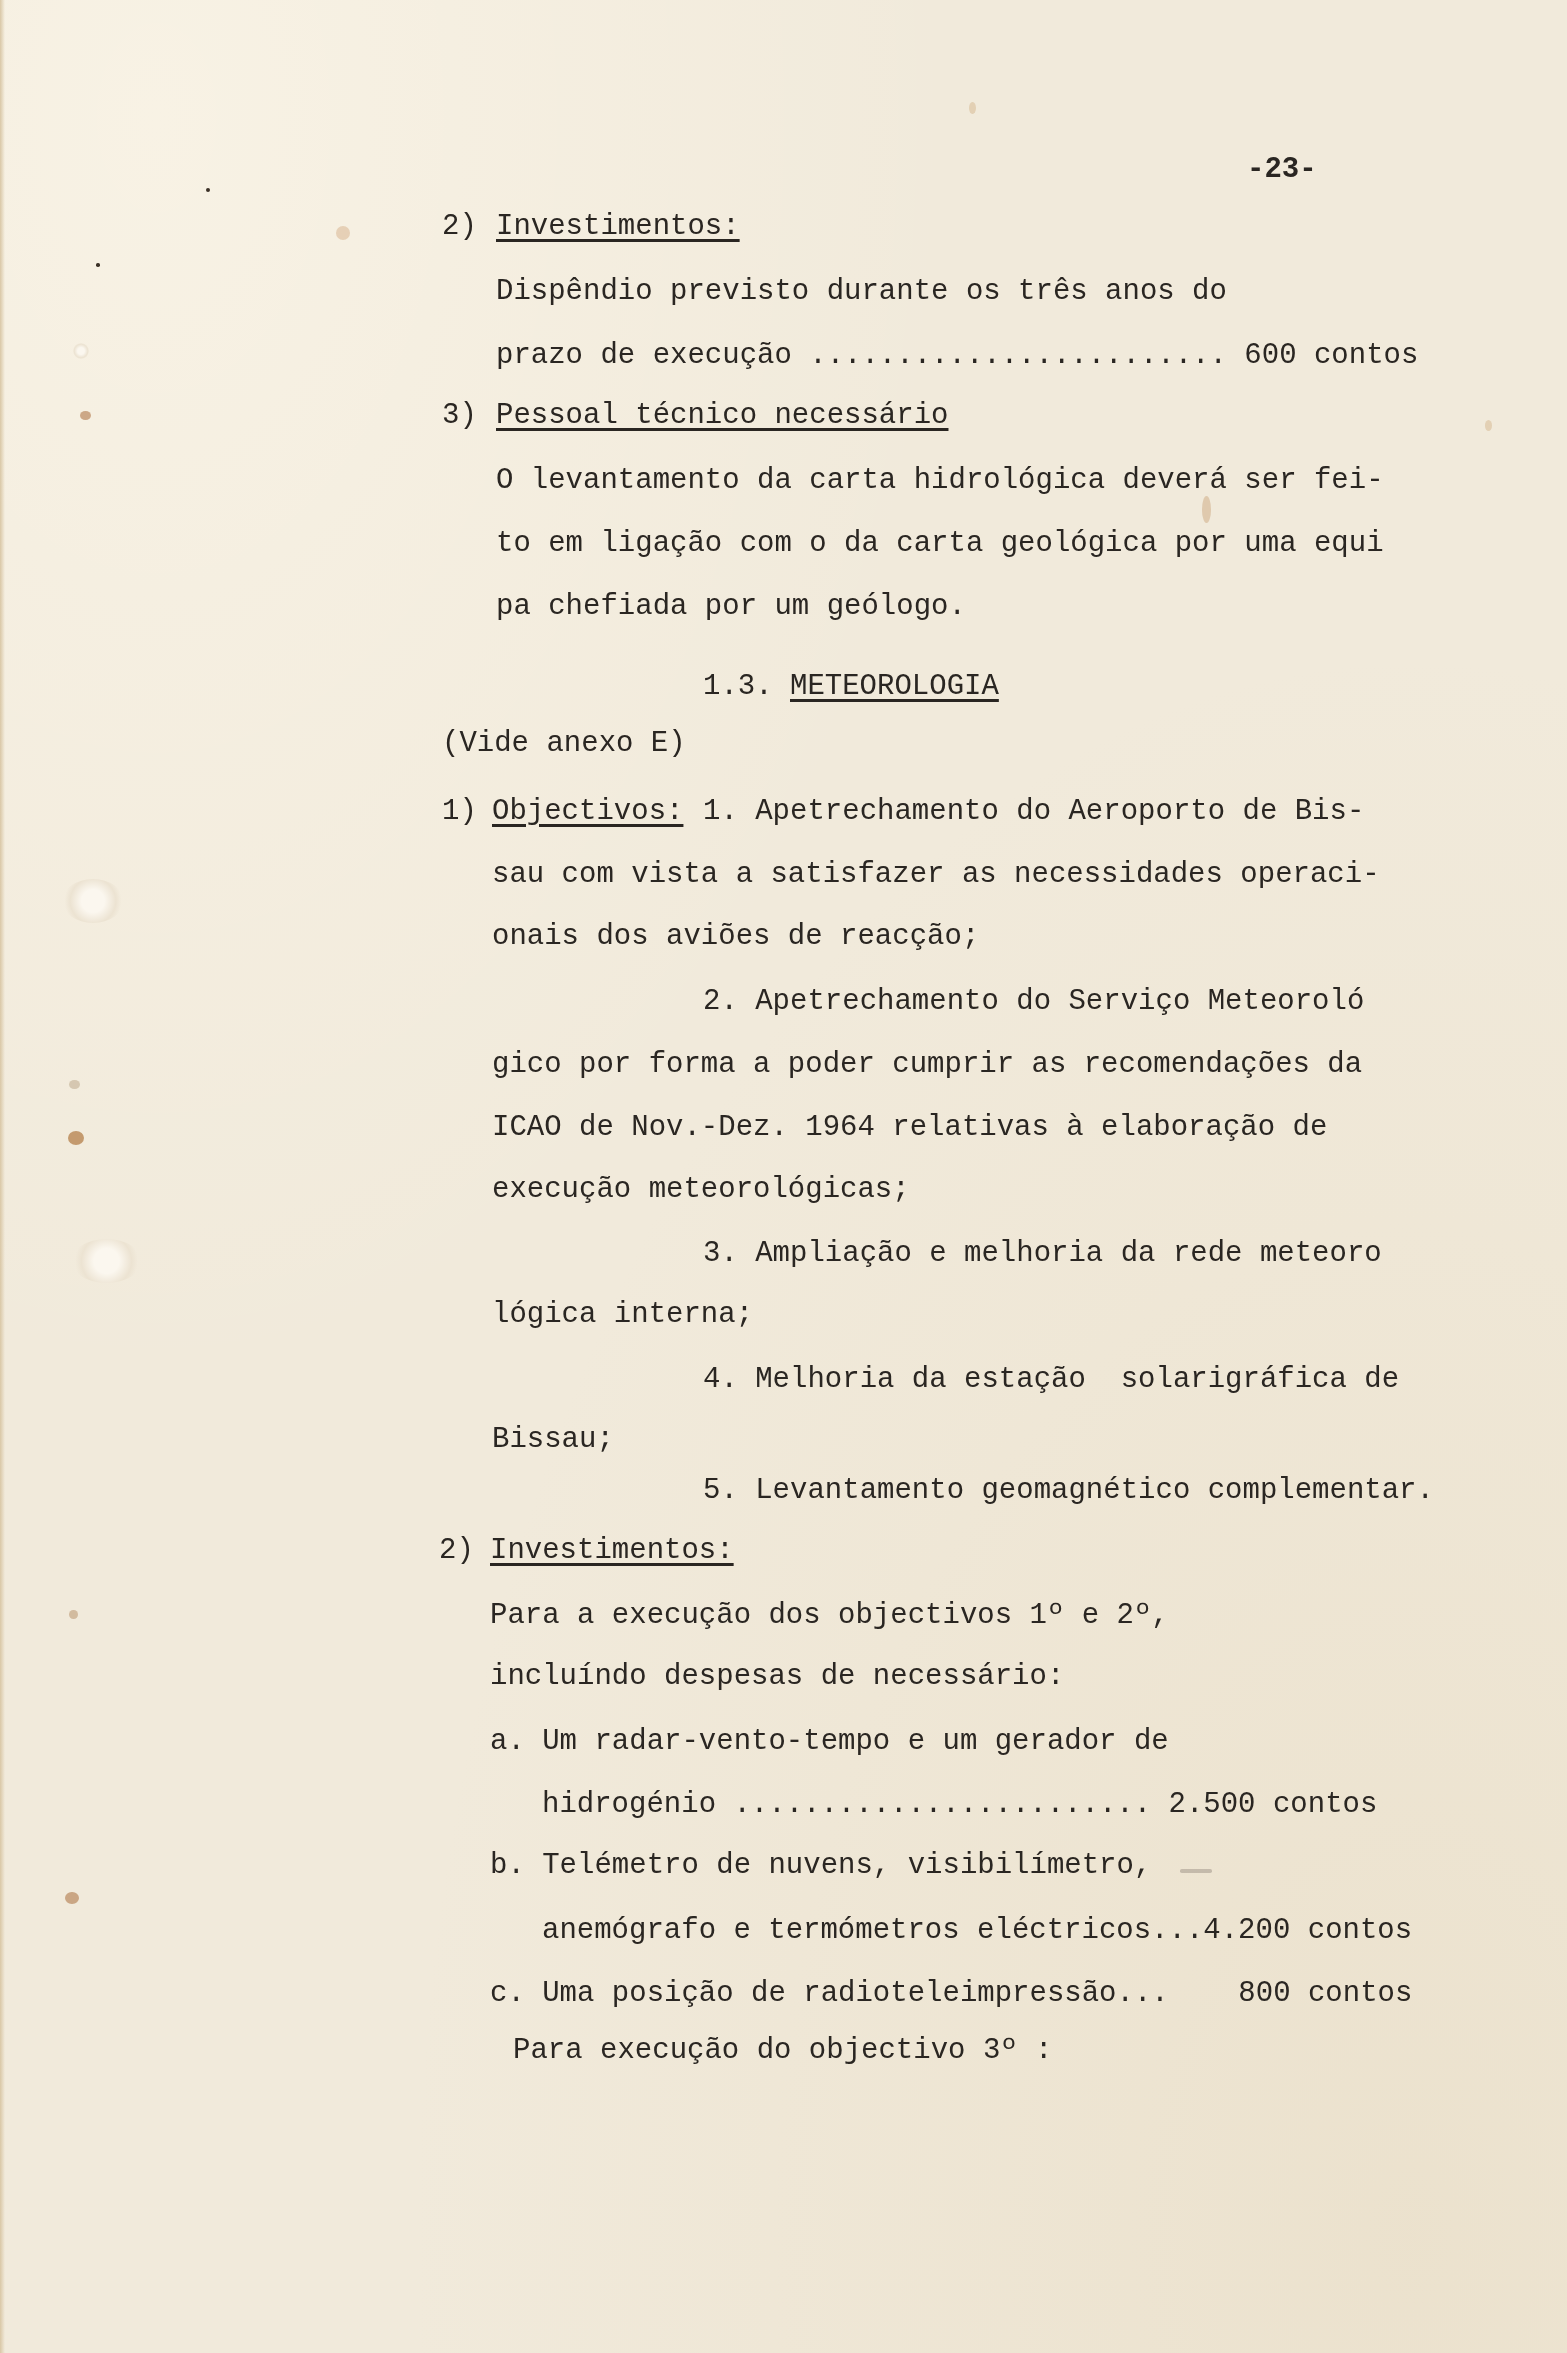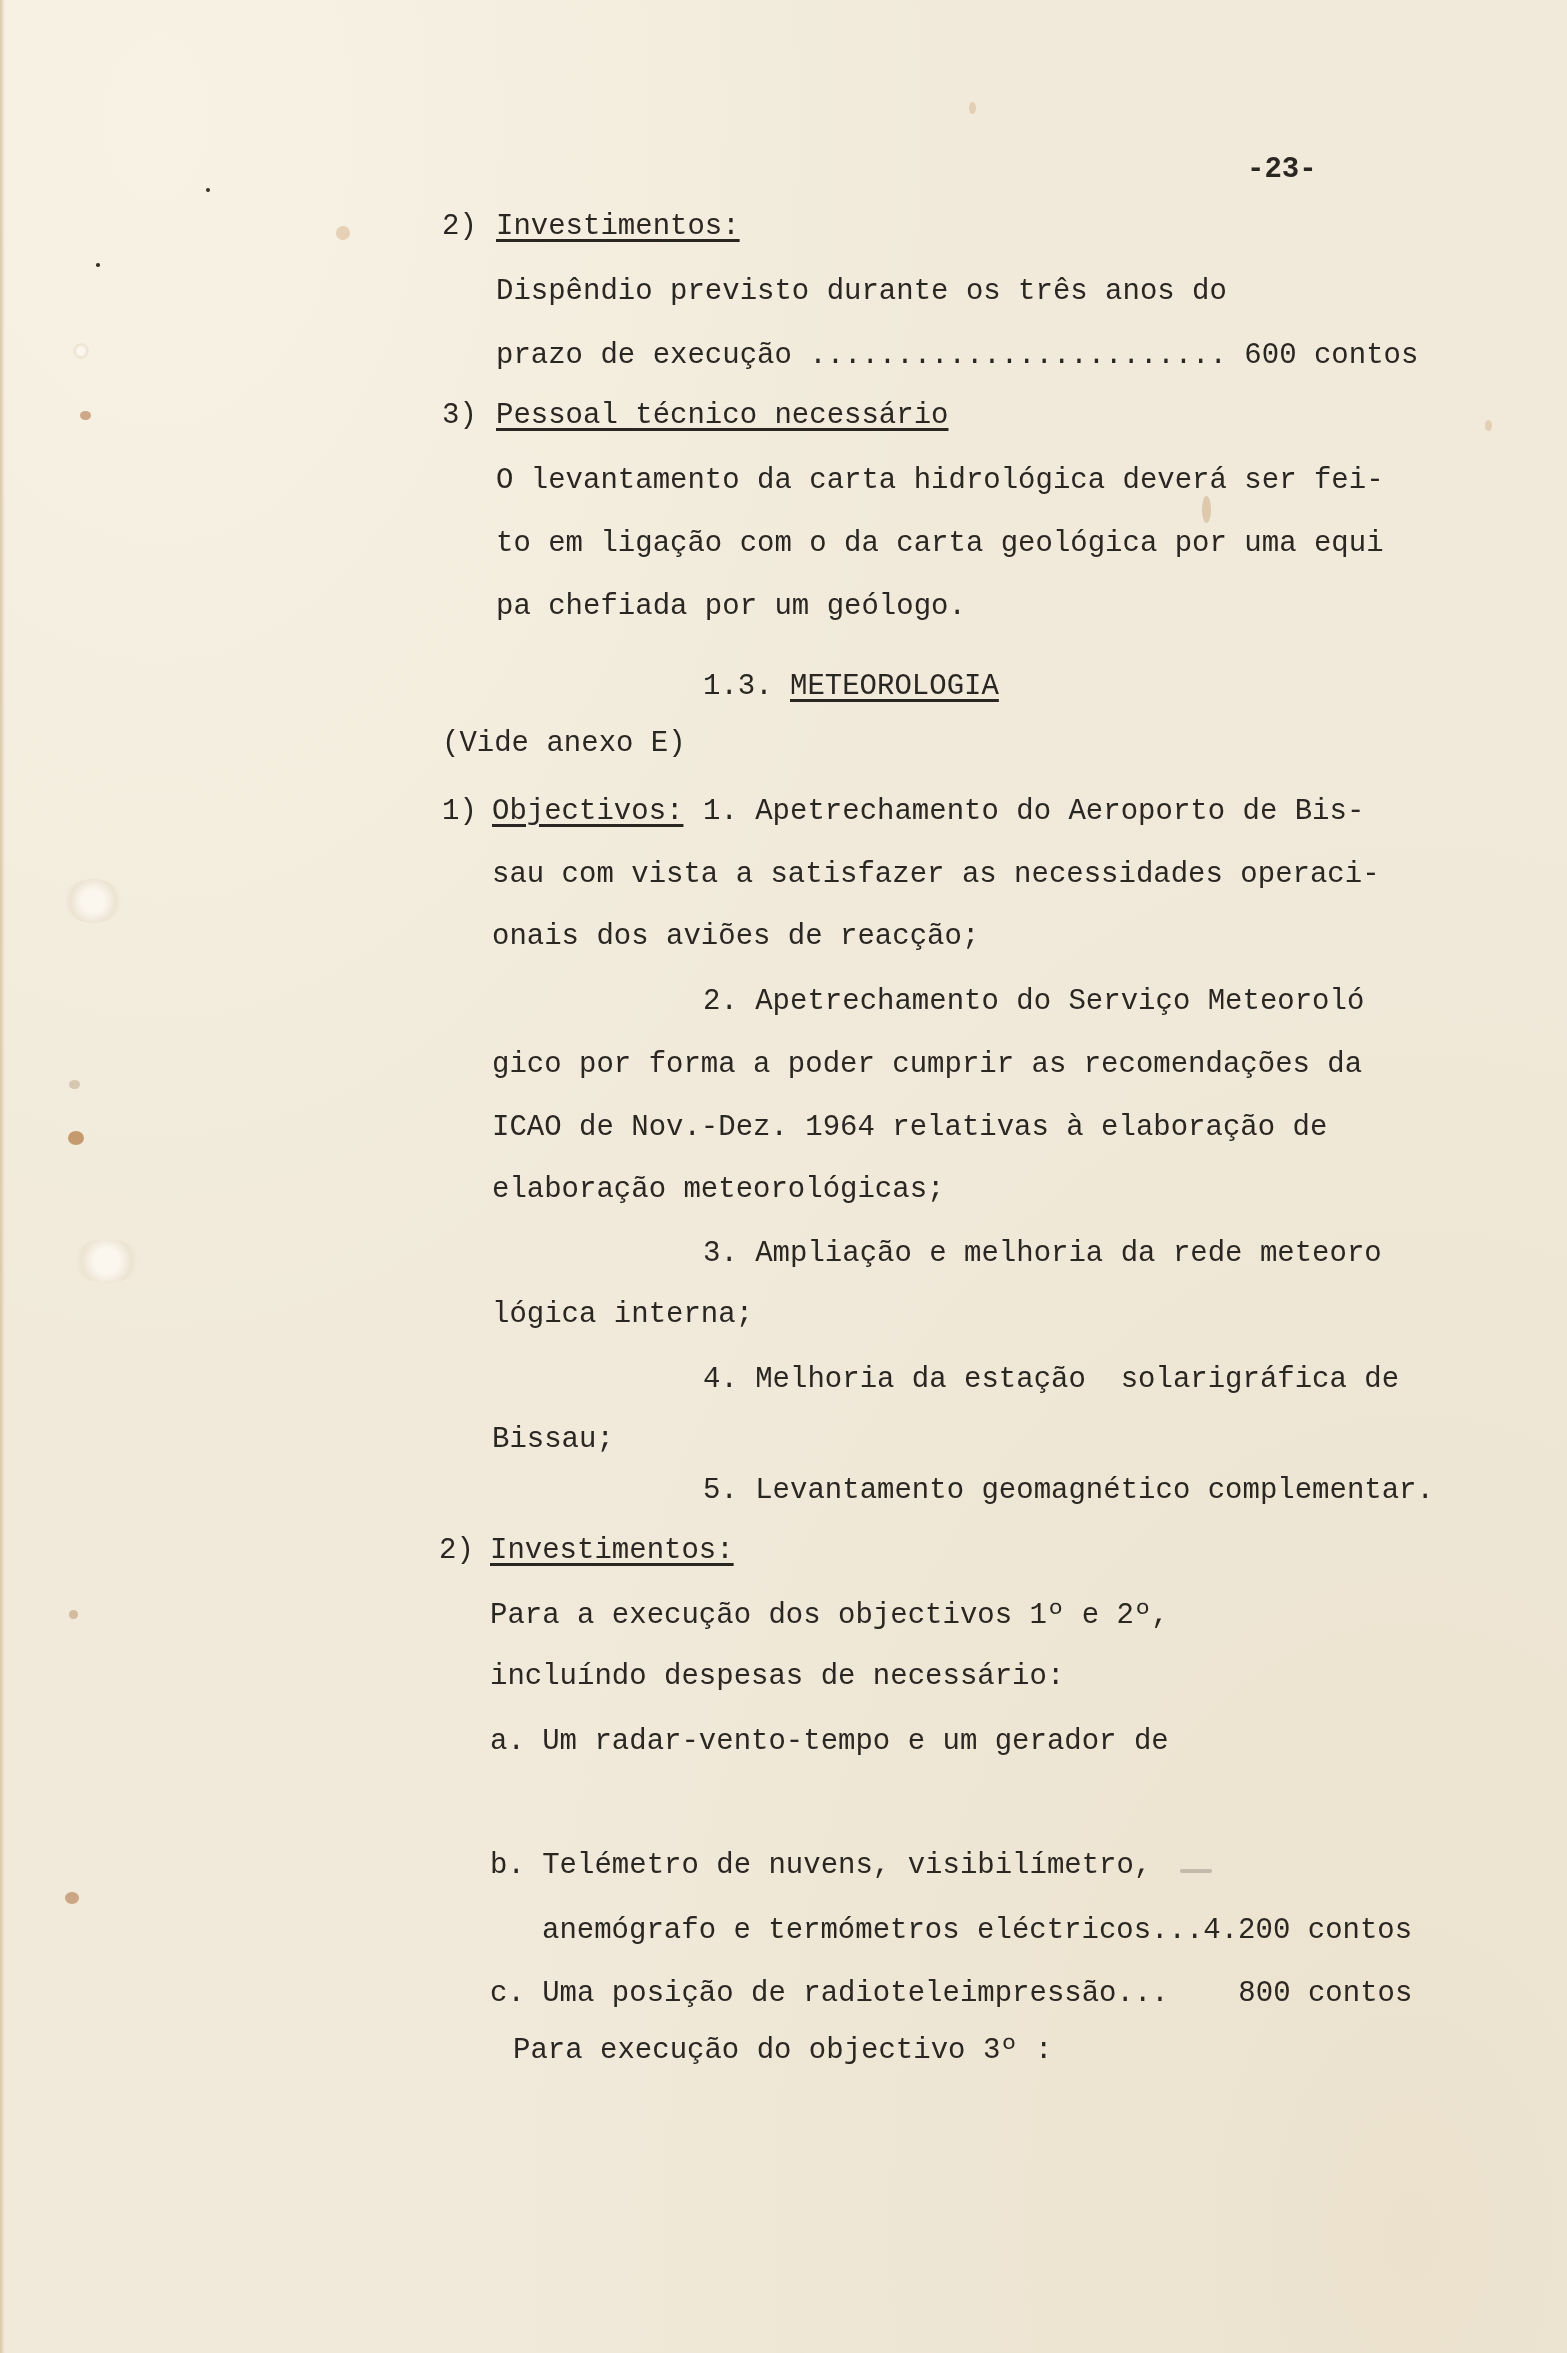--- a/index.html
+++ b/index.html
@@ -84,36 +84,37 @@
 
   <div class="line" style="left:442px;top:794px;">1)</div>
   <div class="line ul" style="left:492px;top:794px;">Objectivos:</div>
   <div class="line" style="left:703px;top:794px;">1. Apetrechamento do Aeroporto de Bis-</div>
   <div class="line" style="left:492px;top:857px;">sau com vista a satisfazer as necessidades operaci-</div>
   <div class="line" style="left:492px;top:919px;text-align:center;">onais dos aviões de reacção;</div>
 
   <div class="line" style="left:703px;top:984px;">2. Apetrechamento do Serviço Meteoroló</div>
   <div class="line" style="left:492px;top:1047px;">gico por forma a poder cumprir as recomendações da</div>
   <div class="line" style="left:492px;top:1110px;">ICAO de Nov.-Dez. 1964 relativas à elaboração de</div>
-  <div class="line" style="left:492px;top:1172px;">elaboração meteorológicas;</div>
+  <div class="line" style="left:492px;top:1172px;">execução meteorológicas;</div>
 
   <div class="line" style="left:703px;top:1236px;">3. Ampliação e melhoria da rede meteoro</div>
   <div class="line" style="left:492px;top:1297px;">lógica interna;</div>
 
   <div class="line" style="left:703px;top:1362px;">4. Melhoria da estação  solarigráfica de</div>
   <div class="line" style="left:492px;top:1422px;">Bissau;</div>
 
   <div class="line" style="left:703px;top:1473px;">5. Levantamento geomagnético complementar.</div>
 
   <div class="line" style="left:439px;top:1533px;">2)</div>
   <div class="line ul" style="left:490px;top:1533px;">Investimentos:</div>
   <div class="line" style="left:490px;top:1598px;">Para a execução dos objectivos 1º e 2º,</div>
   <div class="line" style="left:490px;top:1659px;">incluíndo despesas de necessário:</div>
 
   <div class="line" style="left:490px;top:1724px;">a. Um radar-vento-tempo e um gerador de</div>
+  <div class="line" style="left:542px;top:1787px;">hidrogénio ........................ 2.500 contos</div>
 
   <div class="line" style="left:490px;top:1848px;">b. Telémetro de nuvens, visibilímetro,</div>
   <div class="mark" style="left:1180px;top:1869px;width:32px;height:3.5px;border-radius:1.8px;background:rgba(120,110,100,0.35);"></div>
   <div class="line" style="left:542px;top:1913px;">anemógrafo e termómetros eléctricos...4.200 contos</div>
 
   <div class="line" style="left:490px;top:1976px;">c. Uma posição de radioteleimpressão...    800 contos</div>
 
   <div class="line" style="left:513px;top:2033px;">Para execução do objectivo 3º :</div>
 </div>
 

